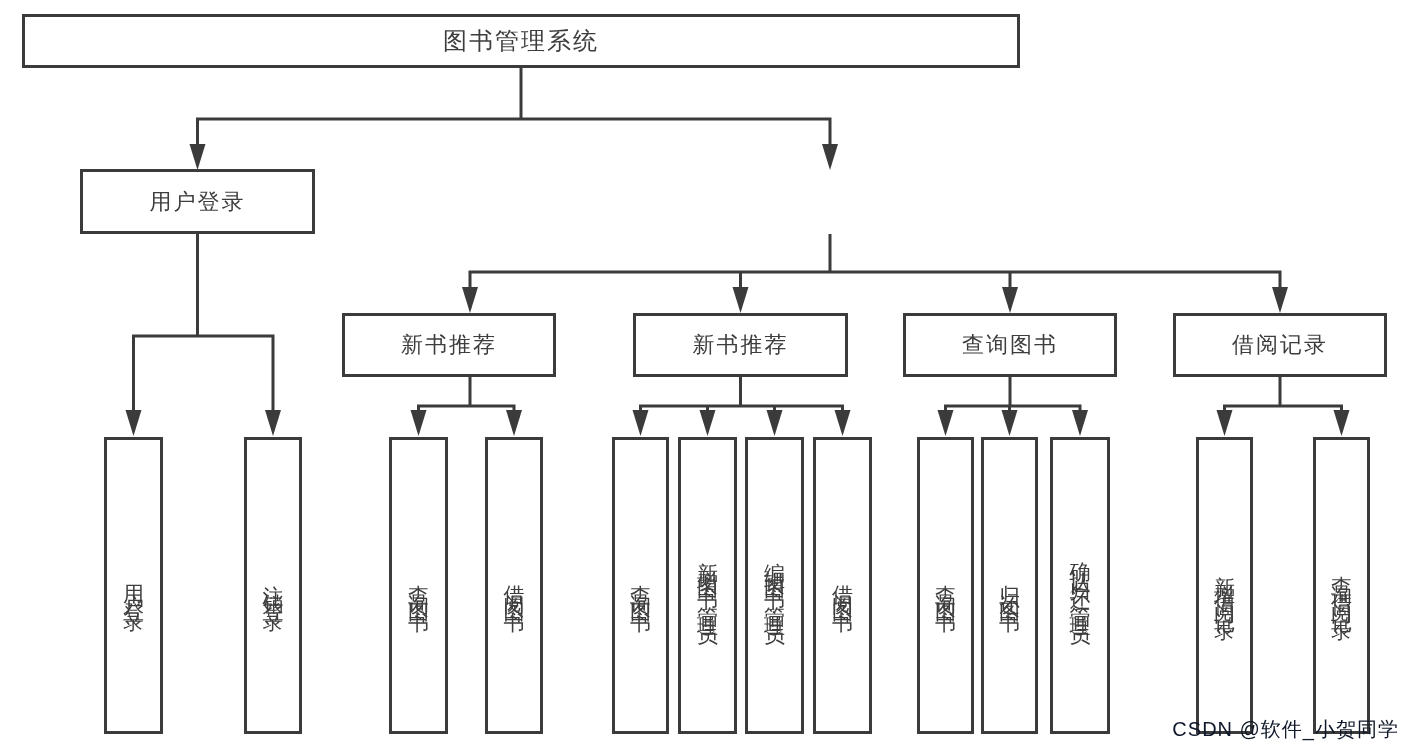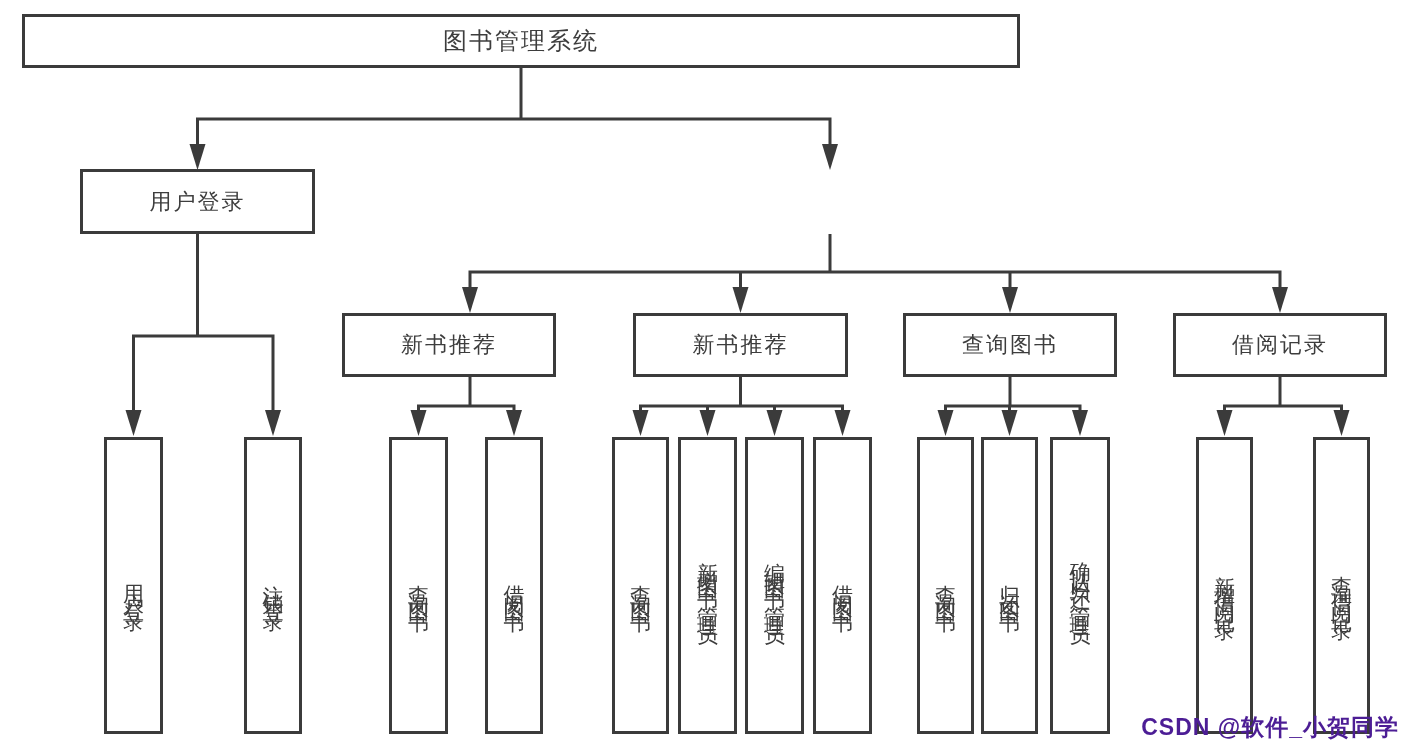--- a/index.html
+++ b/index.html
@@ -64,25 +64,24 @@
   .leaf-9  { left: 917px;  width: 57px; }
   .leaf-10 { left: 981px;  width: 57px; }
   .leaf-11 { left: 1050px; width: 60px; }
   .leaf-12 { left: 1196px; width: 57px; }
   .leaf-13 { left: 1313px; width: 57px; }
 
   .watermark {
     position: absolute;
     right: 6px;
     bottom: 4px;
-    font-size: 23px;
-    color: #4c1d95;
+    font-size: 20px;
+    color: #0f172a;
     letter-spacing: 1px;
     white-space: nowrap;
-    font-weight: bold;
   }
 </style>
 </head>
 <body>
 
 <div class="canvas">
 
   <svg class="wires" viewBox="0 0 1405 747" xmlns="http://www.w3.org/2000/svg" fill="none" stroke="#3b3b3b" stroke-width="3">
 
     <g>

